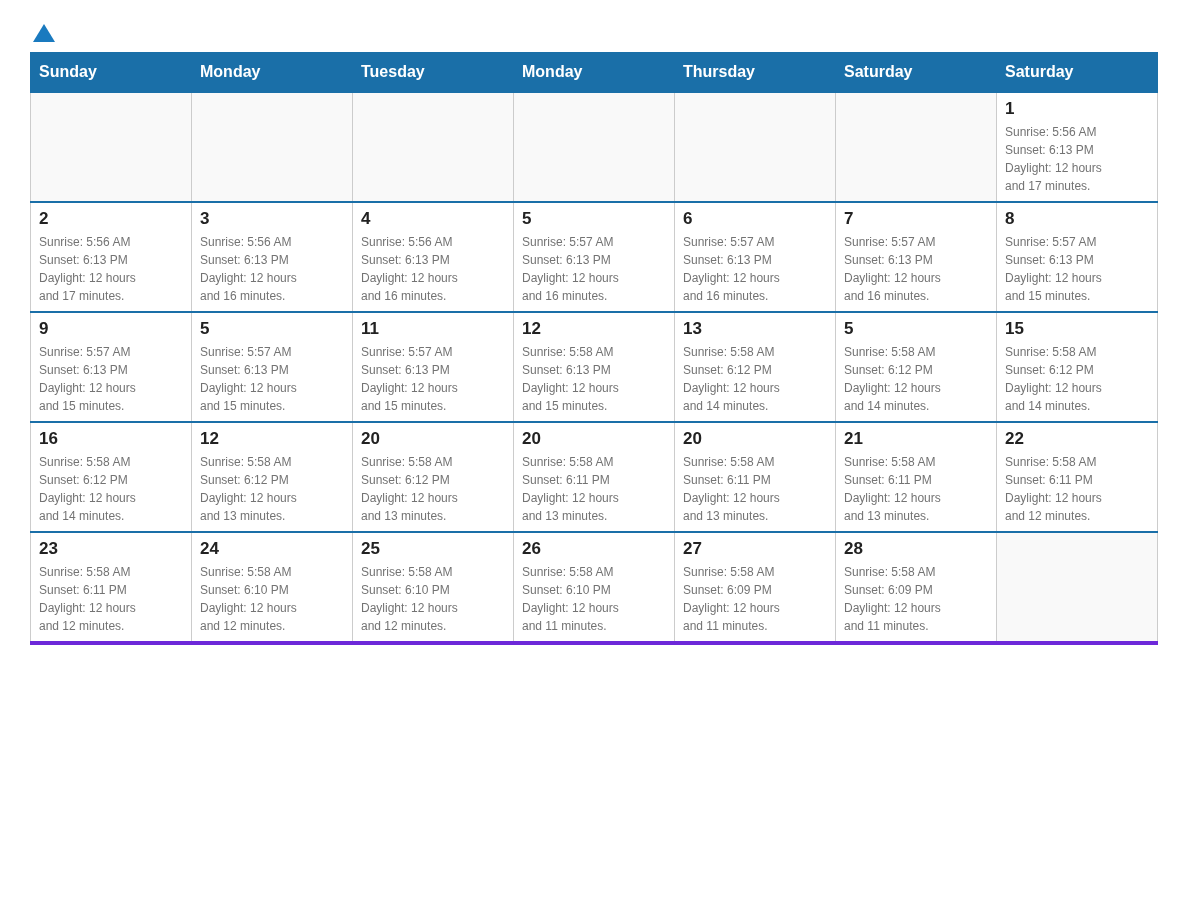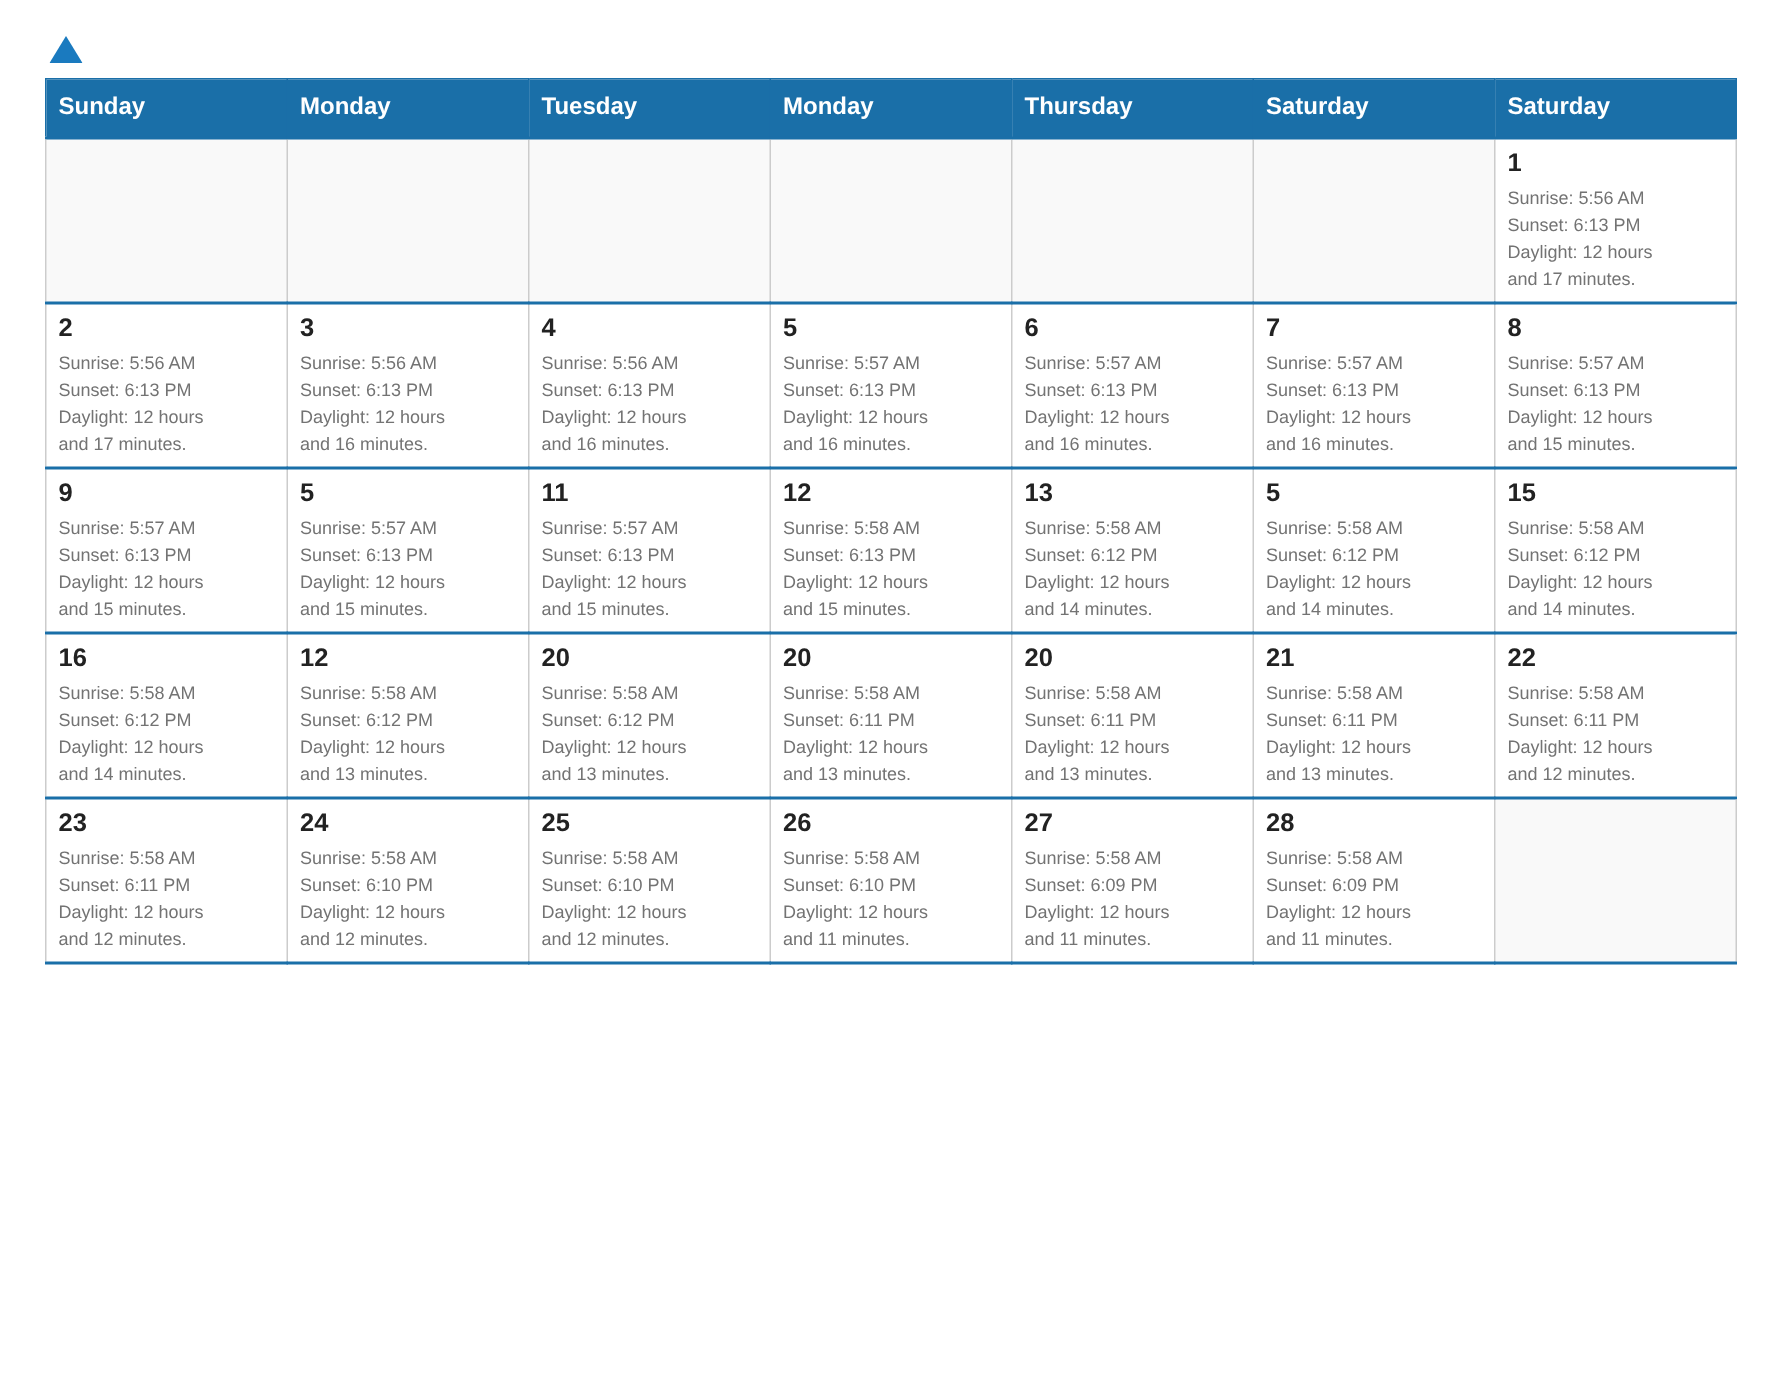--- a/index.html
+++ b/index.html
@@ -71,21 +71,21 @@
     }
     .day-info {
       font-size: 12px;
       color: #737373;
       line-height: 1.5;
     }
     .empty-cell {
       background: #f9f9f9;
     }
     .last-row td {
-      border-bottom: 1px solid #6d28d9;
+      border-bottom: 4px solid #6d28d9;
     }
   </style>
 </head>
 <body>
 
 <div class="header">
   <div class="logo-wrapper">
     <div class="logo-row">
       <span style="font-size:28px;font-weight:bold;color:#333;"></span>
       <svg width="22" height="18" viewBox="0 0 22 18" style="margin-left:3px;margin-top:4px;">

